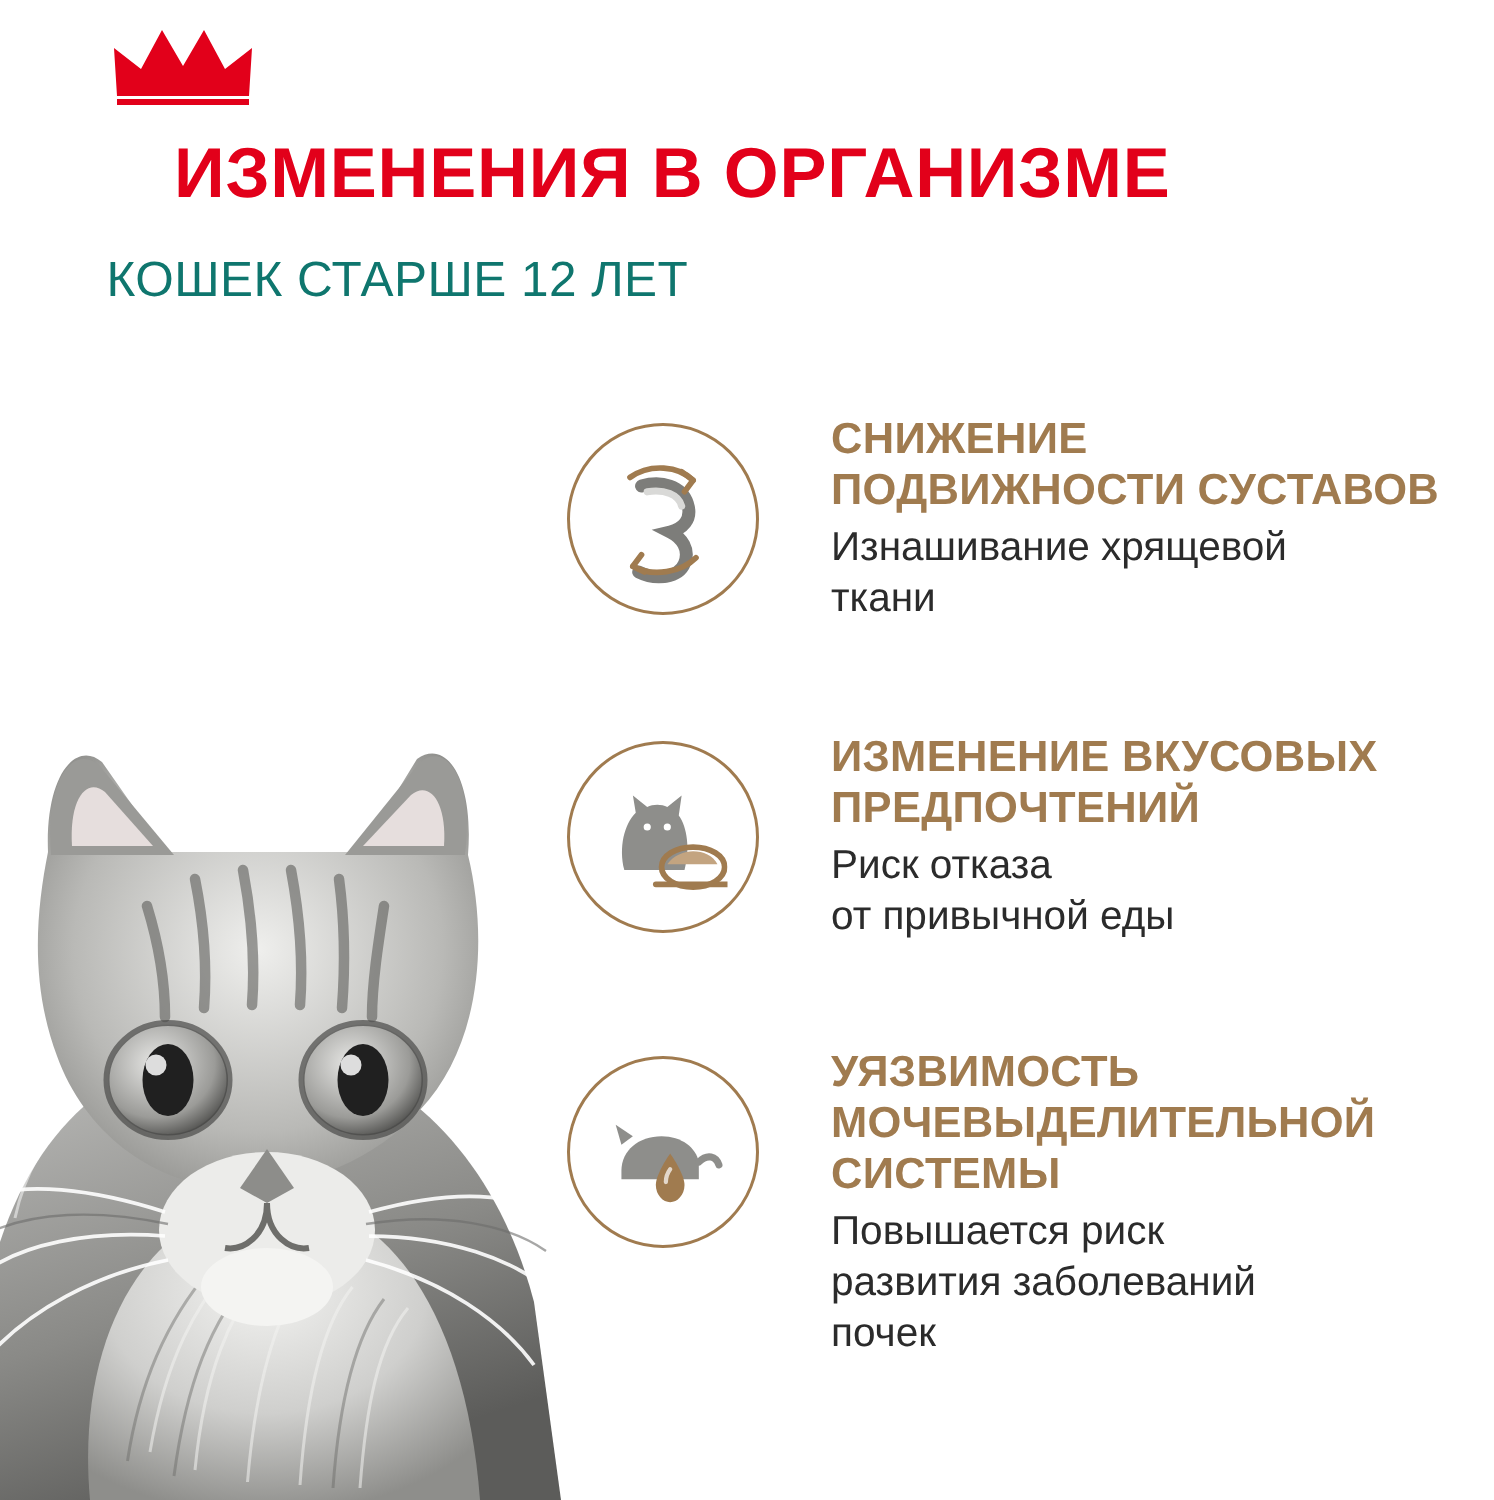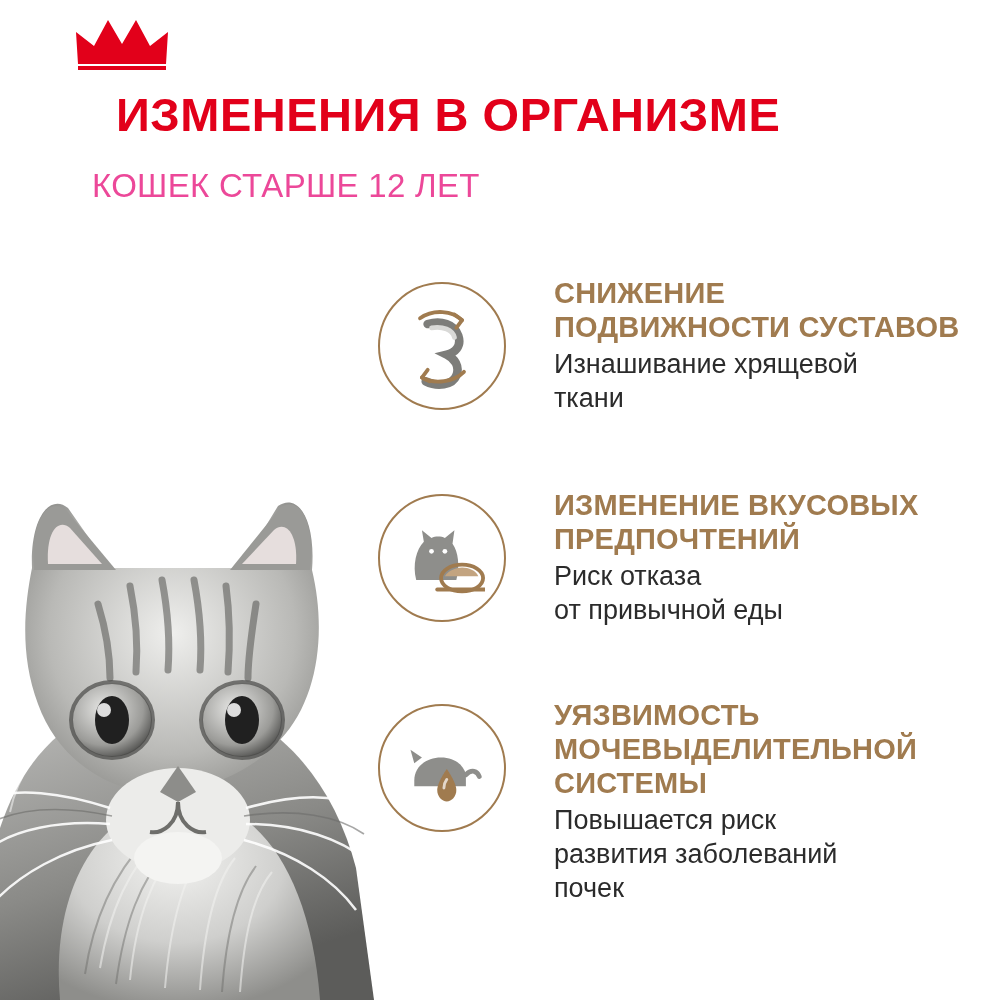--- a/index.html
+++ b/index.html
@@ -39,26 +39,26 @@
     font-size: 47px;
     line-height: 54px;
     font-weight: bold;
     color: #e2001a;
     letter-spacing: 0.5px;
     white-space: nowrap;
     margin-left: 40px;
   }
   .title-sub {
     position: absolute;
-    left: 92px;
+    left: 71px;
     top: 166px;
     font-size: 33px;
     line-height: 40px;
     font-weight: normal;
-    color: #ec4899;
+    color: #0f766e;
     letter-spacing: 0.3px;
     white-space: nowrap;
   }
 
   
   .cat-photo {
     position: absolute;
     left: -10px;
     top: 268px;
     width: 400px;

